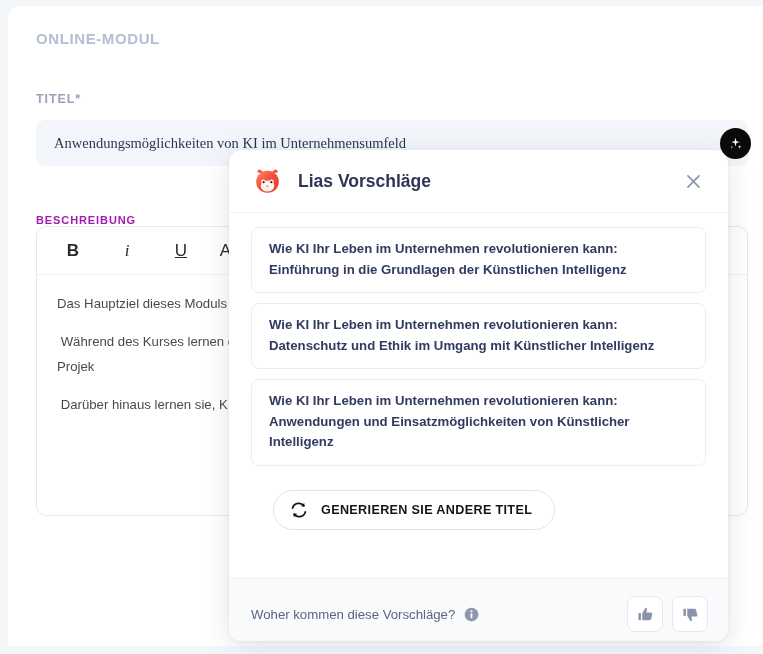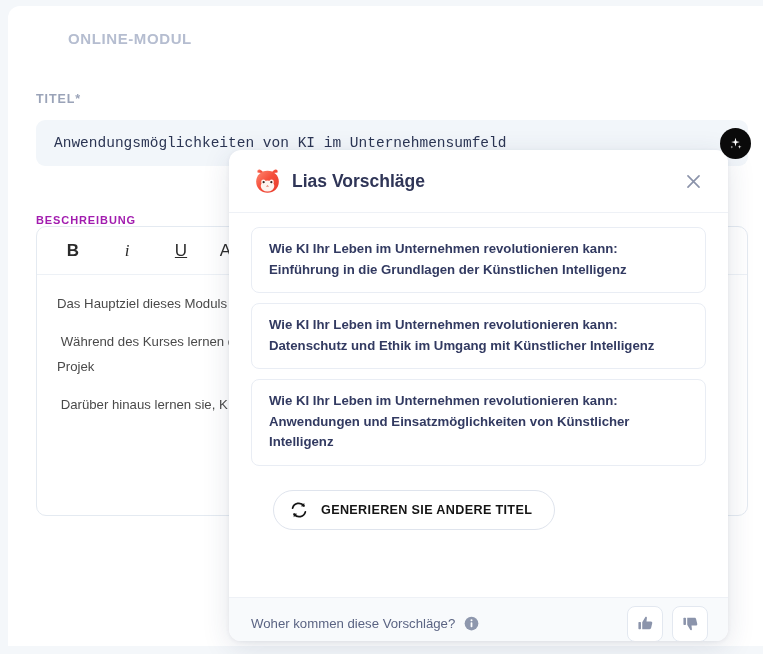--- a/index.html
+++ b/index.html
@@ -25,21 +25,20 @@
   }
 
   #section-label {
     position: absolute;
     left: 28px;
     top: 24px;
     font-size: 15px;
     font-weight: bold;
     letter-spacing: 0.6px;
     color: #b5bdd0;
-    margin-left: 32px;
   }
 
   #field-label-titel {
     position: absolute;
     left: 28px;
     top: 86px;
     font-size: 12.5px;
     font-weight: bold;
     letter-spacing: 0.9px;
     color: #9aa3b8;
@@ -48,21 +47,21 @@
 
   #title-input {
     position: absolute;
     left: 28px;
     top: 114px;
     width: 712px;
     height: 46px;
     background: #f2f6fa;
     border: none;
     border-radius: 9px;
-    font-family: Liberation Mono, monospace;
+    font-family: Liberation Serif, serif;
     font-size: 14.5px;
     color: #2b3553;
     padding: 0 18px;
     outline: none;
   }
 
   #magic-button {
     position: absolute;
     left: 712px;
     top: 122px;
@@ -157,21 +156,21 @@
     display: flex;
     align-items: center;
     padding: 0 20px 0 24px;
     border-bottom: 1px solid #eef1f6;
     flex: 0 0 auto;
   }
   #popup-title {
     font-size: 17.5px;
     font-weight: bold;
     color: #2f3557;
-    margin-left: 10px;
+    margin-left: 16px;
     flex: 1;
   }
   #close-button {
     width: 30px;
     height: 30px;
     background: none;
     border: none;
     cursor: pointer;
     display: flex;
     align-items: center;
@@ -211,21 +210,21 @@
     cursor: pointer;
     font-family: "Liberation Sans", sans-serif;
     font-size: 12.6px;
     font-weight: bold;
     letter-spacing: 0.35px;
     color: #151515;
   }
 
   #popup-footer {
     flex: 0 0 auto;
-    height: 44px;
+    height: 63px;
     background: #f8fafc;
     border-top: 1px solid #eef1f6;
     display: flex;
     align-items: center;
     padding: 8px 20px 0 22px;
   }
   #footer-question {
     font-size: 13.2px;
     color: #5b6483;
   }

